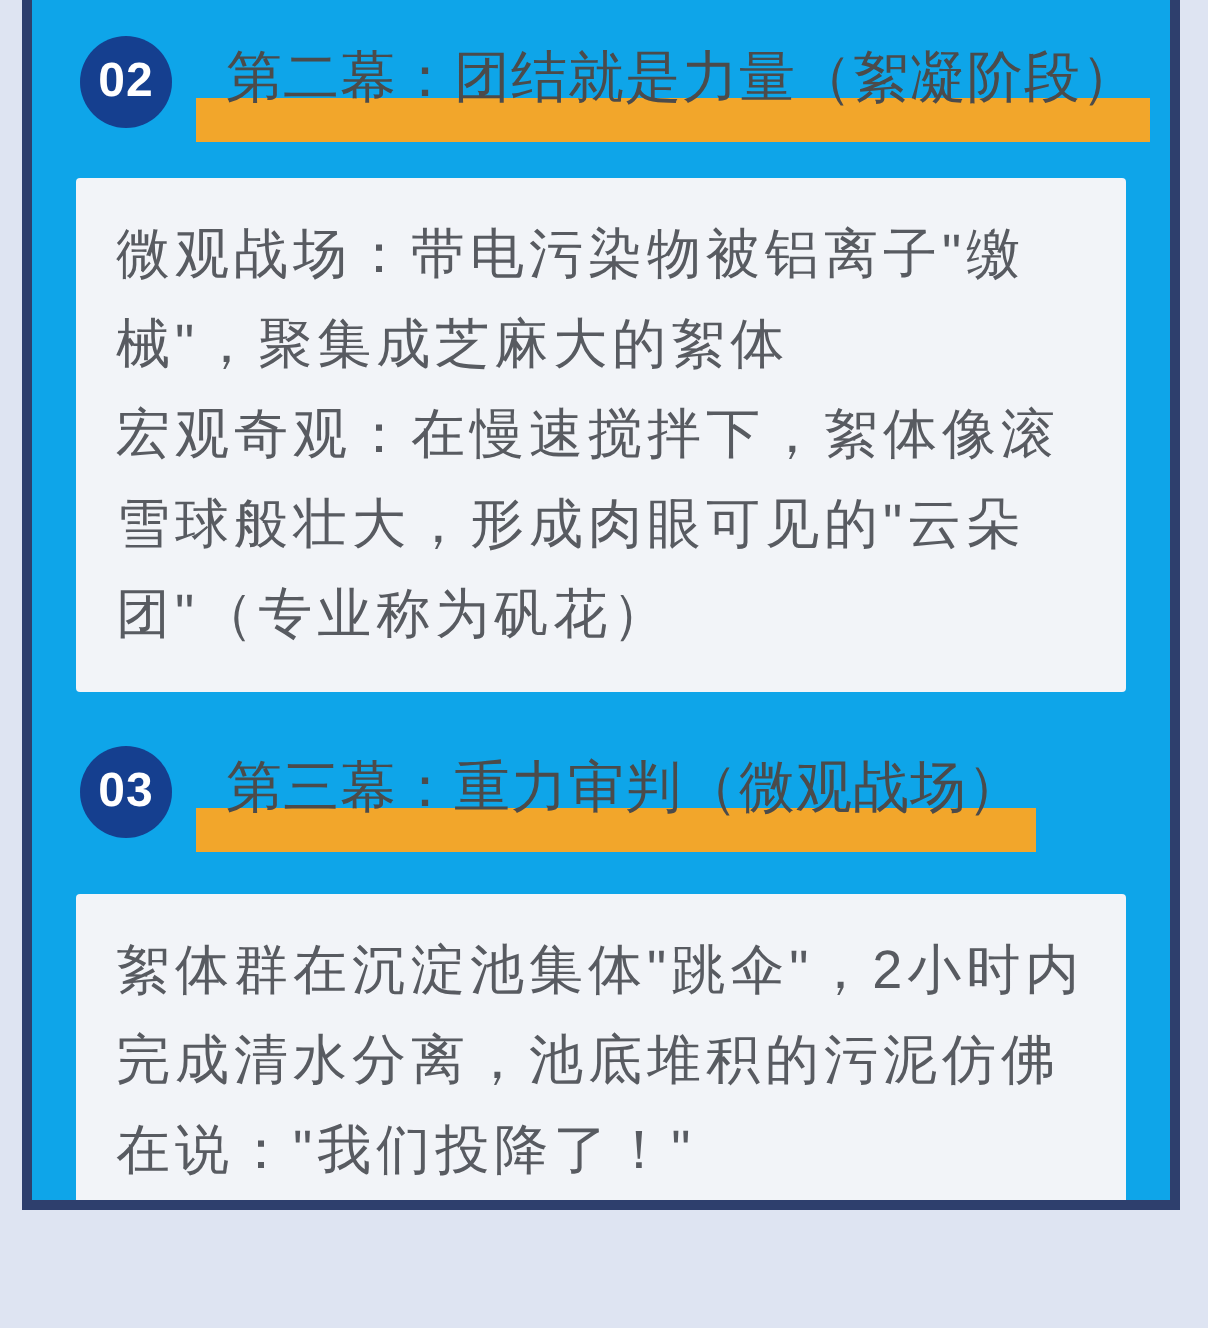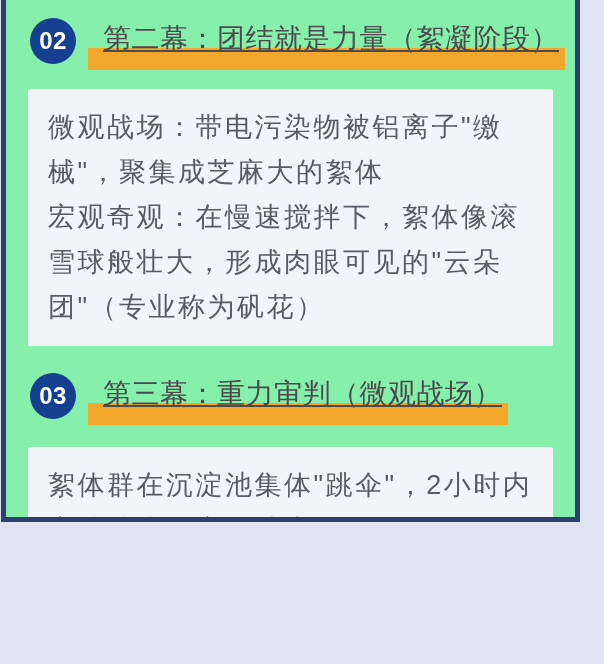--- a/index.html
+++ b/index.html
@@ -11,25 +11,25 @@
     font-family: "Liberation Sans", sans-serif;
   }
   .page {
     position: relative;
     width: 604px;
     height: 664px;
     background: #dee4f2;
   }
   .panel {
     position: absolute;
-    left: 1px;
+    left: 11px;
     top: 0;
     width: 579px;
-    height: 522px;
-    background: #86efac;
+    height: 605px;
+    background: #0ea5e9;
     border: 5px solid #2e3f6d;
     border-top: none;
     overflow: hidden;
   }
   .section-header {
     display: flex;
     align-items: center;
     padding-left: 24px;
     height: 46px;
   }
@@ -55,21 +55,20 @@
     margin-left: 27px;
     line-height: 40px;
   }
   .title {
     position: relative;
     z-index: 1;
     font-size: 28px;
     color: #4b4b4b;
     letter-spacing: 0.5px;
     white-space: nowrap;
-    text-decoration: underline;
   }
   .title-bar {
     position: absolute;
     left: -15px;
     right: -6px;
     bottom: -7px;
     height: 22px;
     background: #f2a62b;
     z-index: 0;
   }

